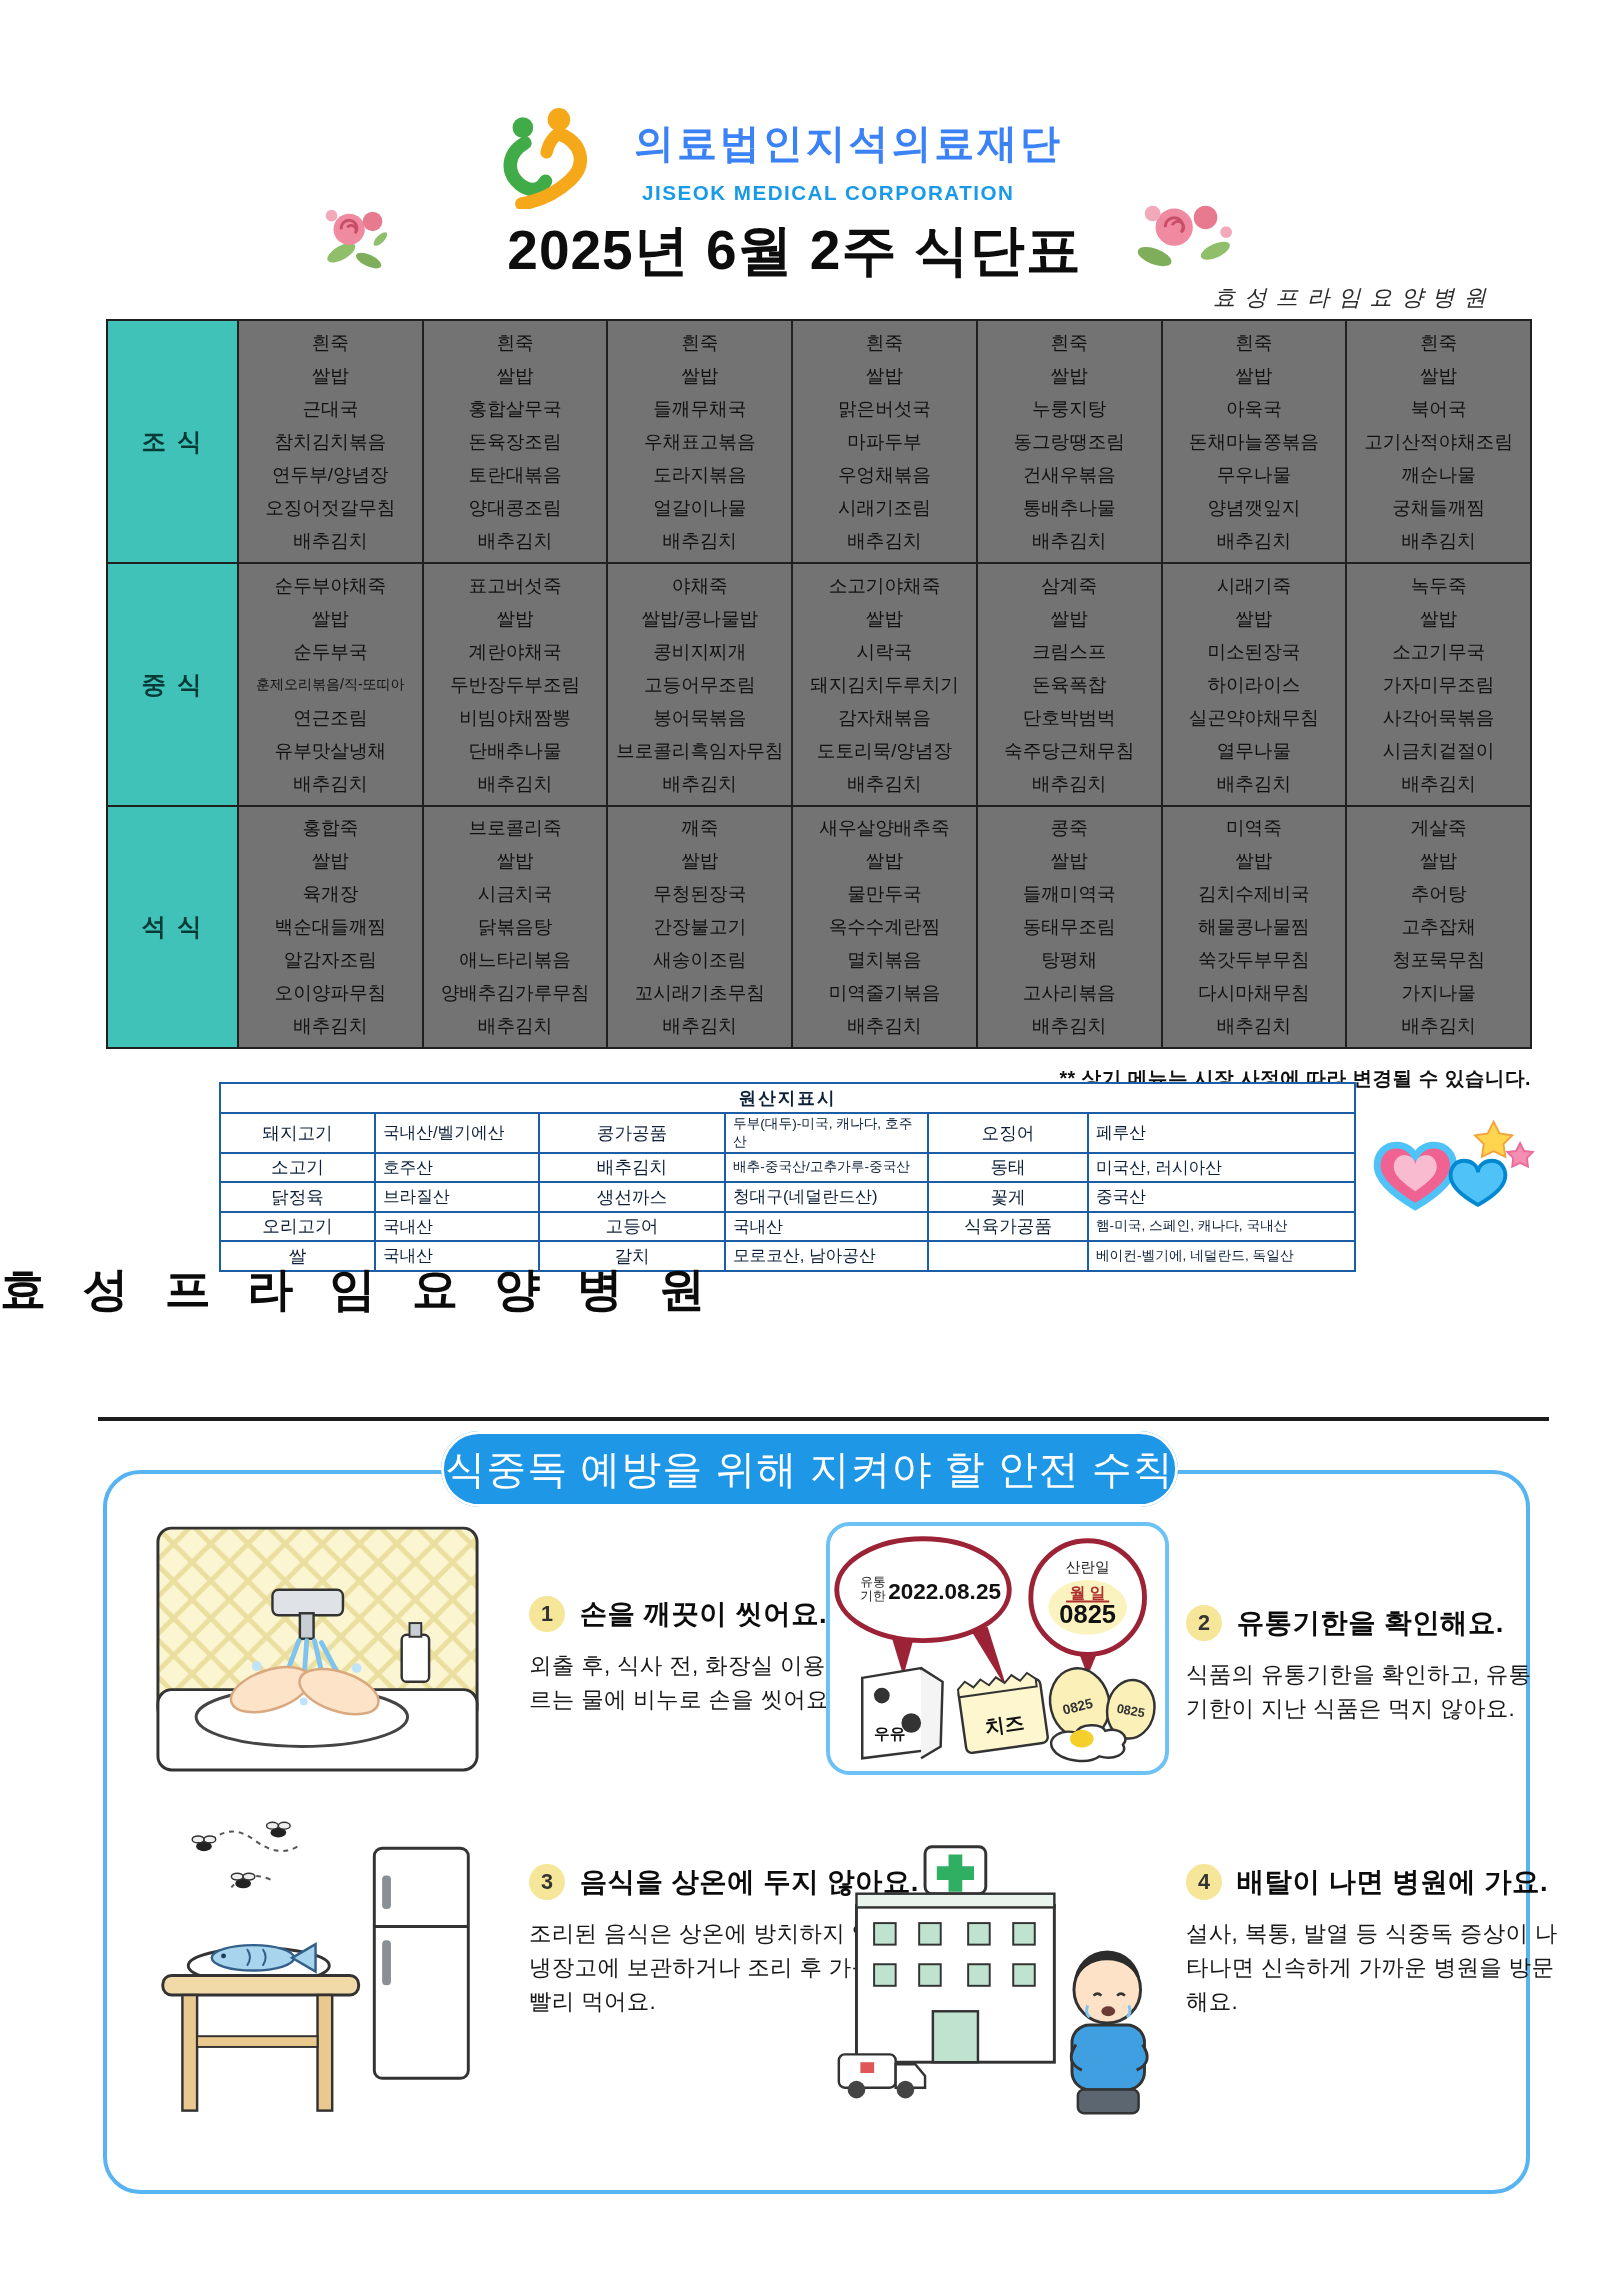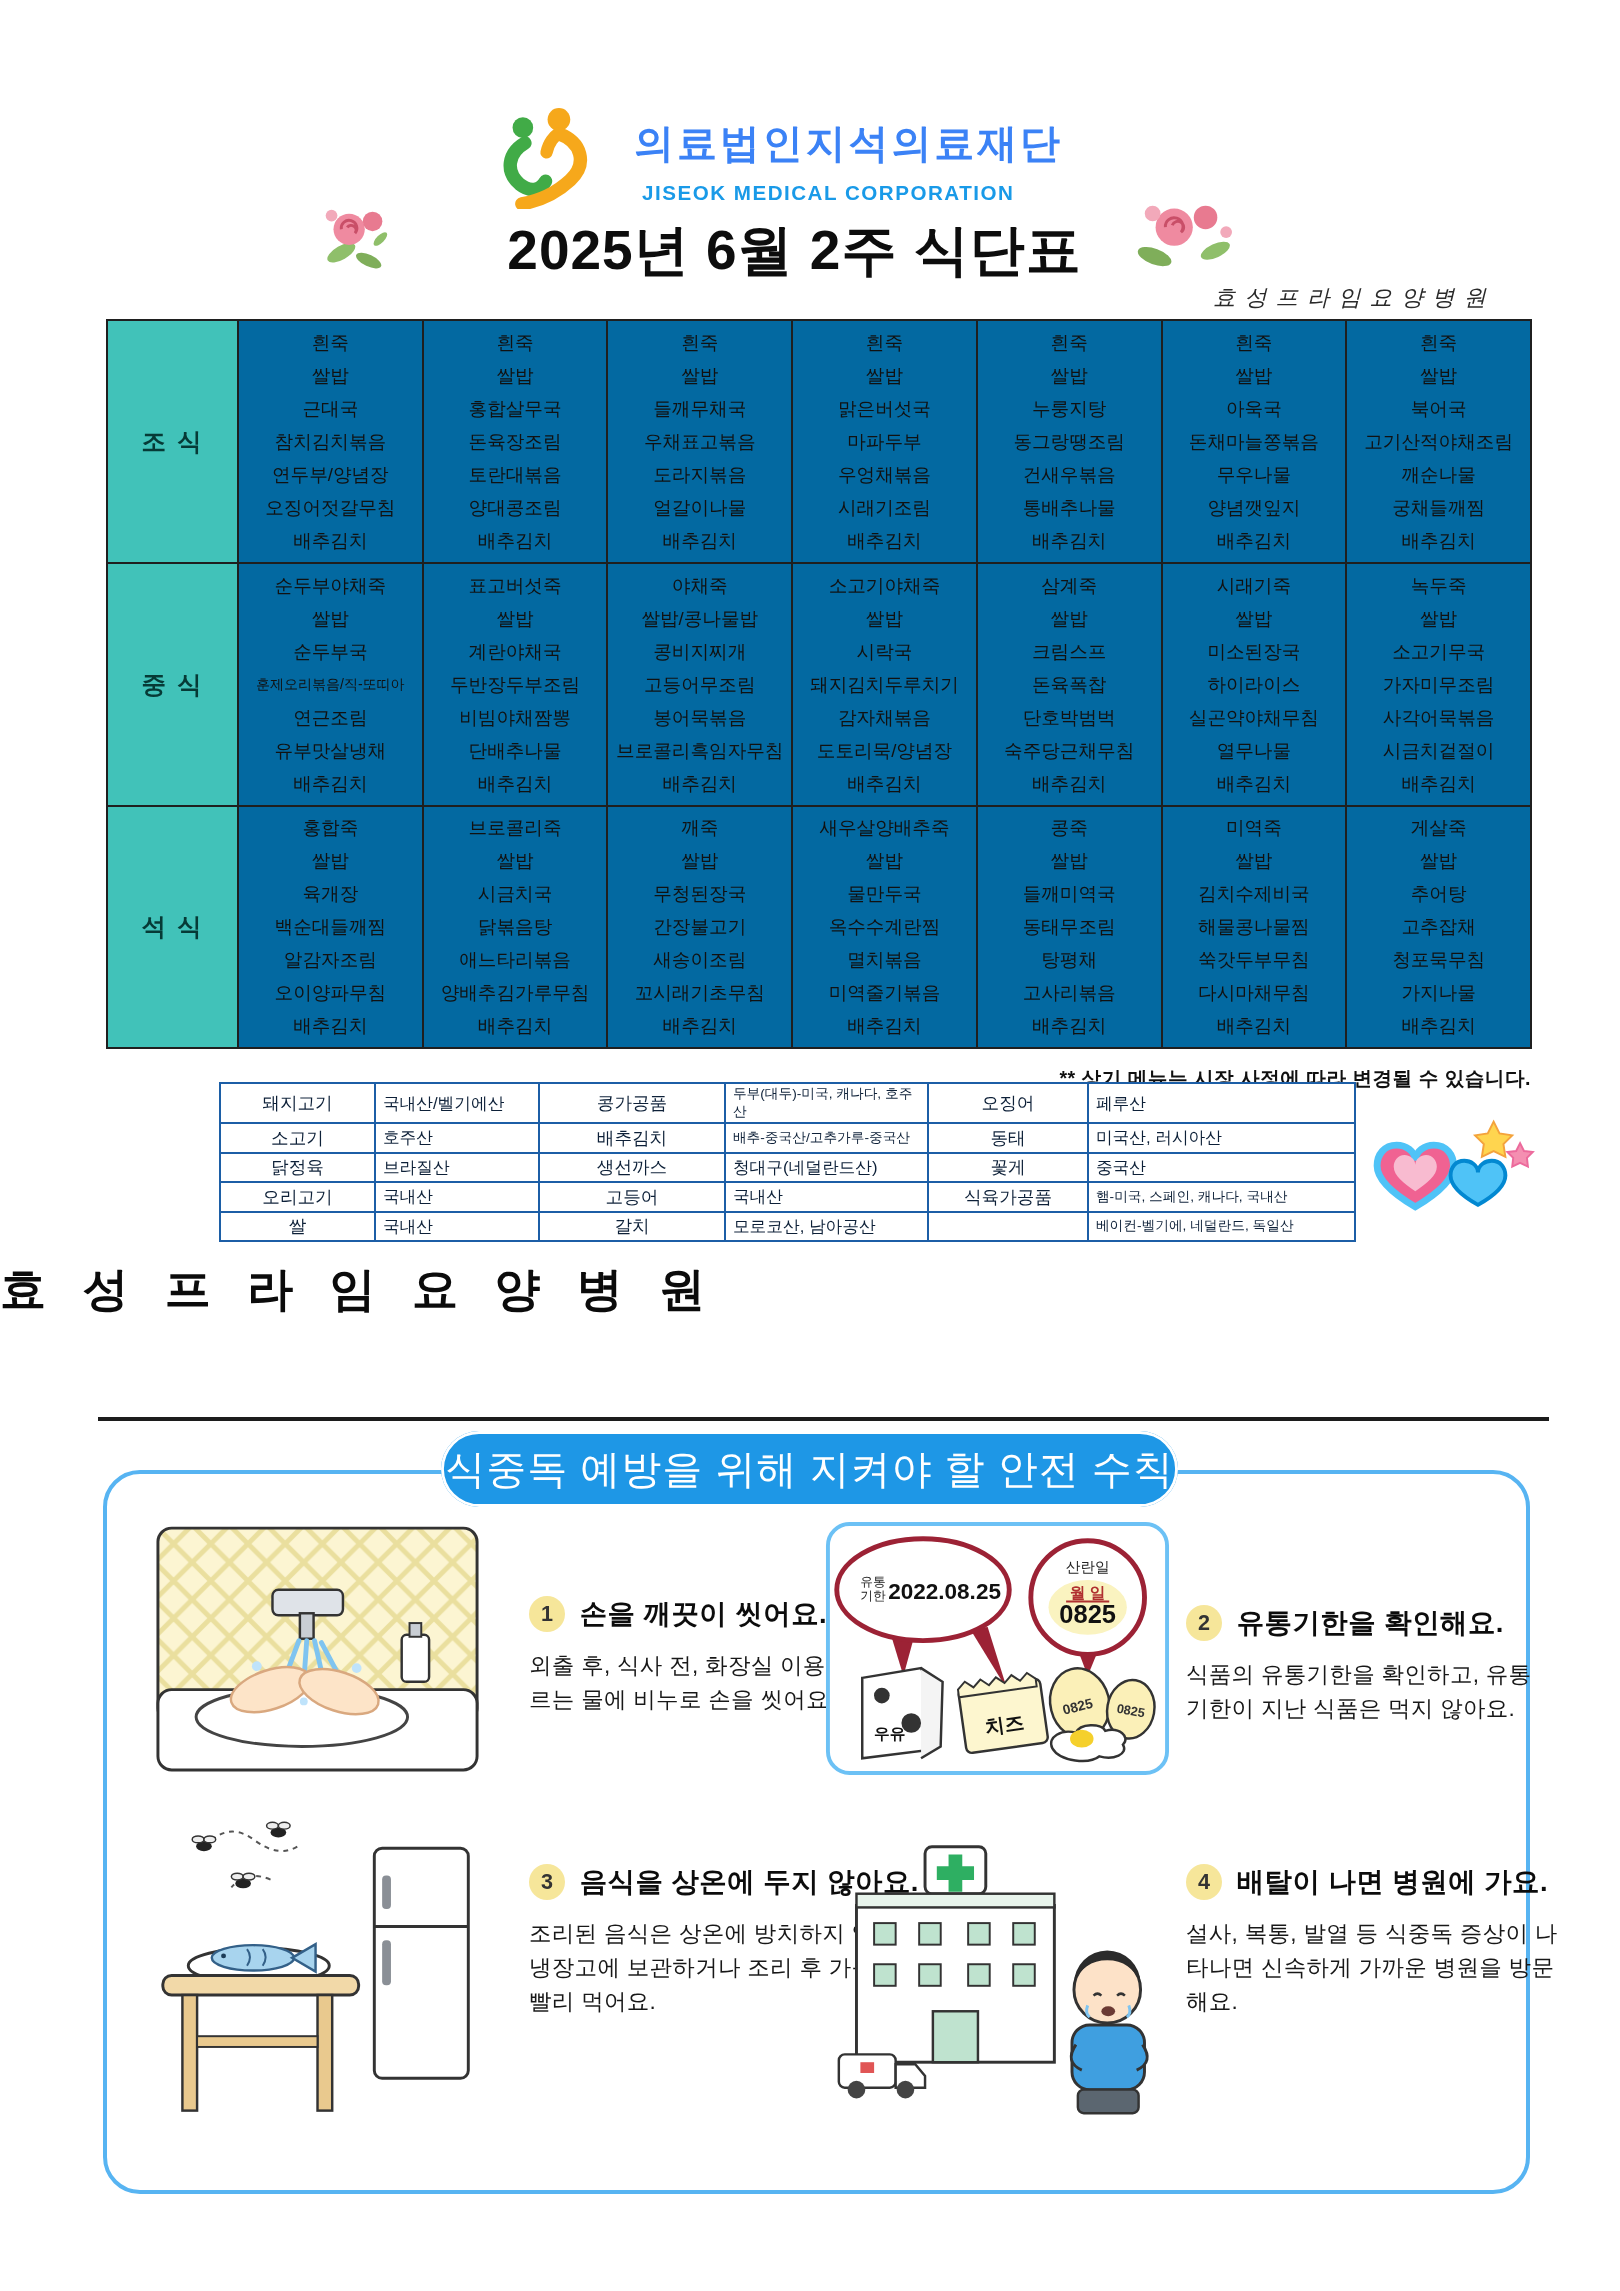--- a/index.html
+++ b/index.html
@@ -19,21 +19,21 @@
                  font-family:"Liberation Serif","DejaVu Serif",serif;font-style:italic; }
 
   
   #menu-table { position:absolute; left:106px; top:319px; width:1426px;
                 border-collapse:collapse; table-layout:fixed; background:#fff; }
   #menu-table th, #menu-table td { border:2px solid #1f1f1f; }
   #menu-table { border:2.9px solid #111; }
   #menu-table th.corner { background:#f7efec; font-size:22.5px; font-weight:700; height:43px; }
   #menu-table th.day { background:#f7f7a2; font-size:22.5px; font-weight:700; height:43px; }
   #menu-table th.meal { background:#41c2b9; font-size:24.5px; font-weight:700; letter-spacing:2px; color:#063a36; }
-  #menu-table td { vertical-align:middle; padding:4.9px 1px; background:#0369a1; }
+  #menu-table td { vertical-align:middle; padding:4.9px 1px; background:#737373; }
   .food { font-size:18.6px; line-height:33px; text-align:center; white-space:nowrap; }
   .food.xs { font-size:14px; }
 
   .note { top:1065px; left:647px; width:884px; text-align:right;
           font-size:19.6px; font-weight:700; color:#101010; letter-spacing:0.5px; }
 
   
   #origin-table { position:absolute; left:219px; top:1082px; width:1134px;
                   border-collapse:collapse; table-layout:fixed; background:#fff; }
   #origin-table td { border:2px solid #1c5ea6; color:#0d2038; height:25.5px; }
@@ -324,20 +324,23 @@
   <table id="origin-table">
       <colgroup>
       <col style="width:155px">
         <col style="width:164px">
         <col style="width:186px">
       <col style="width:203px">
         <col style="width:160px">
         <col style="width:267px">
     </colgroup>
       <tbody>
+        <tr>
+          <td class="o-title" colspan="6">원산지표시</td>
+        </tr>
         <tr>
           <td class="o-label">돼지고기</td>
           <td class="o-val">국내산/벨기에산</td>
           <td class="o-label">콩가공품</td>
           <td class="o-val o-sm">두부(대두)-미국, 캐나다, 호주산</td>
           <td class="o-label">오징어</td>
           <td class="o-val">페루산</td>
         </tr>
         <tr>
           <td class="o-label">소고기</td>

